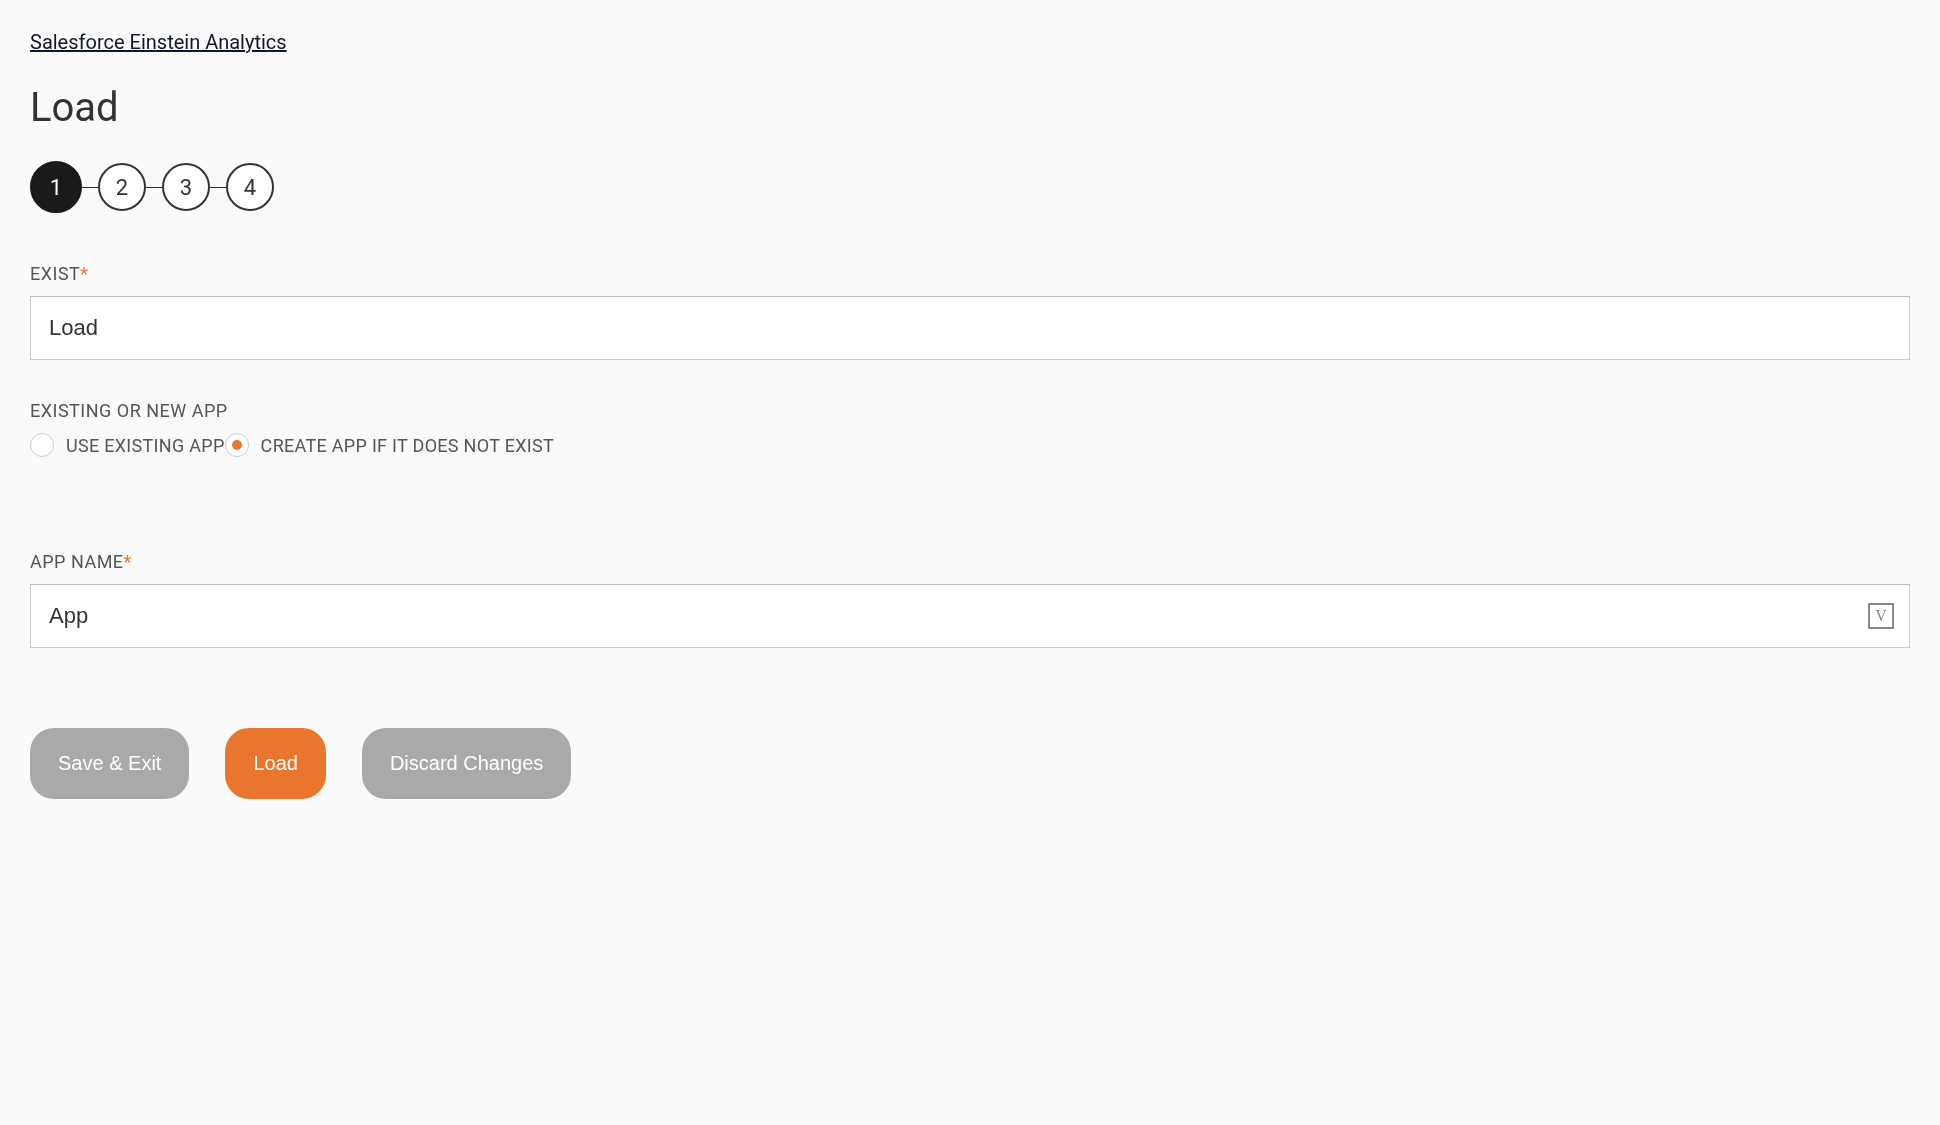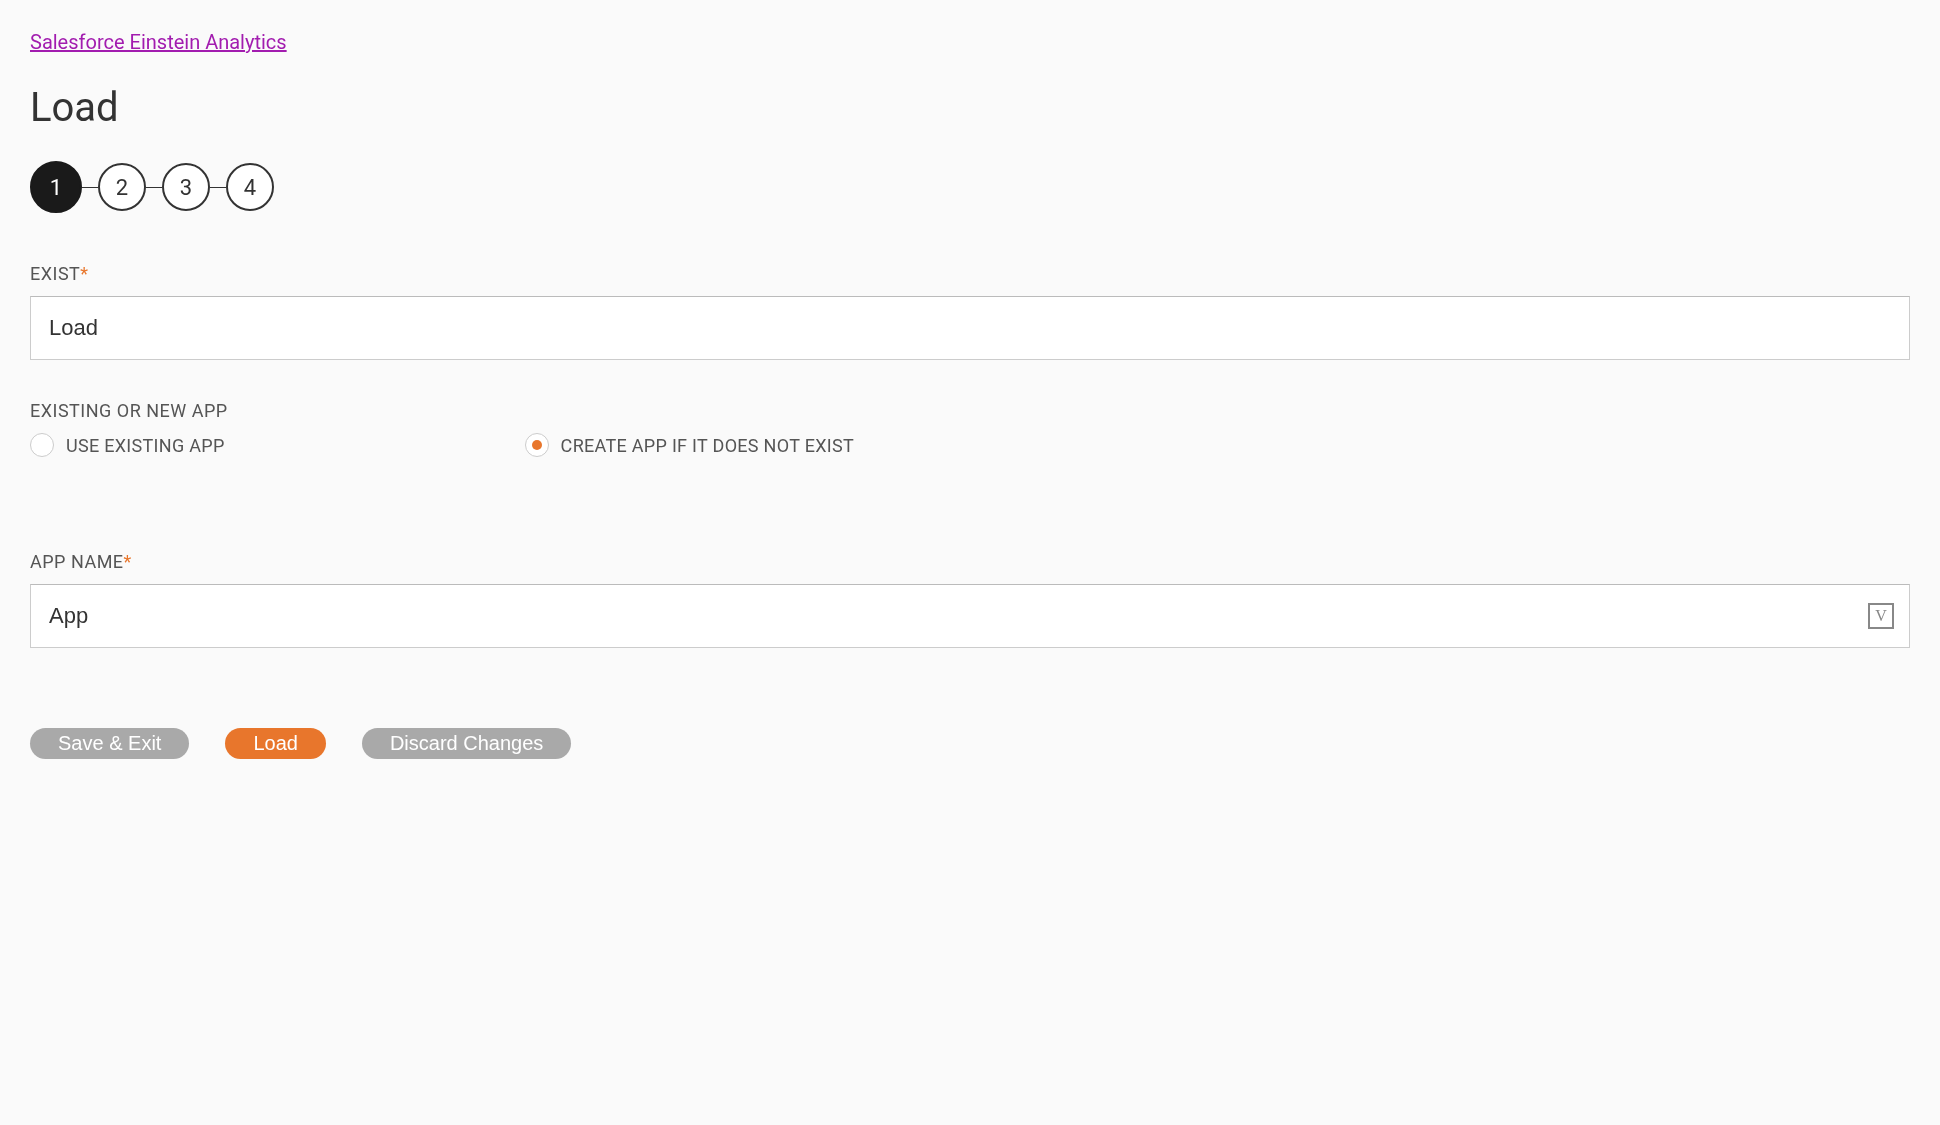--- a/index.html
+++ b/index.html
@@ -4,21 +4,21 @@
 <style>
   * { box-sizing: border-box; margin: 0; padding: 0; }
   body {
     font-family: -apple-system, BlinkMacSystemFont, "Segoe UI", Roboto, Helvetica, Arial, sans-serif;
     background: #fafafa;
     color: #333;
     padding: 30px;
   }
   .breadcrumb {
     font-size: 20px;
-    color: #a21caf;
+    color: #0f172a;
     text-decoration: underline;
     display: inline-block;
     margin-bottom: 30px;
     cursor: pointer;
   }
   .page-title {
     font-size: 40px;
     font-weight: 400;
     color: #333;
     margin-bottom: 30px;
@@ -96,21 +96,20 @@
     align-items: center;
     justify-content: center;
     font-size: 16px;
     color: #888;
     font-weight: 500;
     cursor: pointer;
     font-family: Georgia, serif;
   }
   .radio-row {
     display: flex;
-    gap: 300px;
     margin-top: 8px;
   }
   .radio-option {
     display: flex;
     align-items: center;
     gap: 12px;
     cursor: pointer;
   }
   .radio-circle {
     width: 24px;
@@ -133,21 +132,21 @@
     font-size: 18px;
     color: #555;
     letter-spacing: 0.3px;
   }
   .button-row {
     display: flex;
     gap: 36px;
     margin-top: 80px;
   }
   .btn {
-    padding: 4px 28px;
+    padding: 24px 28px;
     border-radius: 24px;
     border: none;
     font-size: 20px;
     font-weight: 500;
     cursor: pointer;
     color: #fff;
   }
   .btn-secondary {
     background: #a9a9a9;
   }

